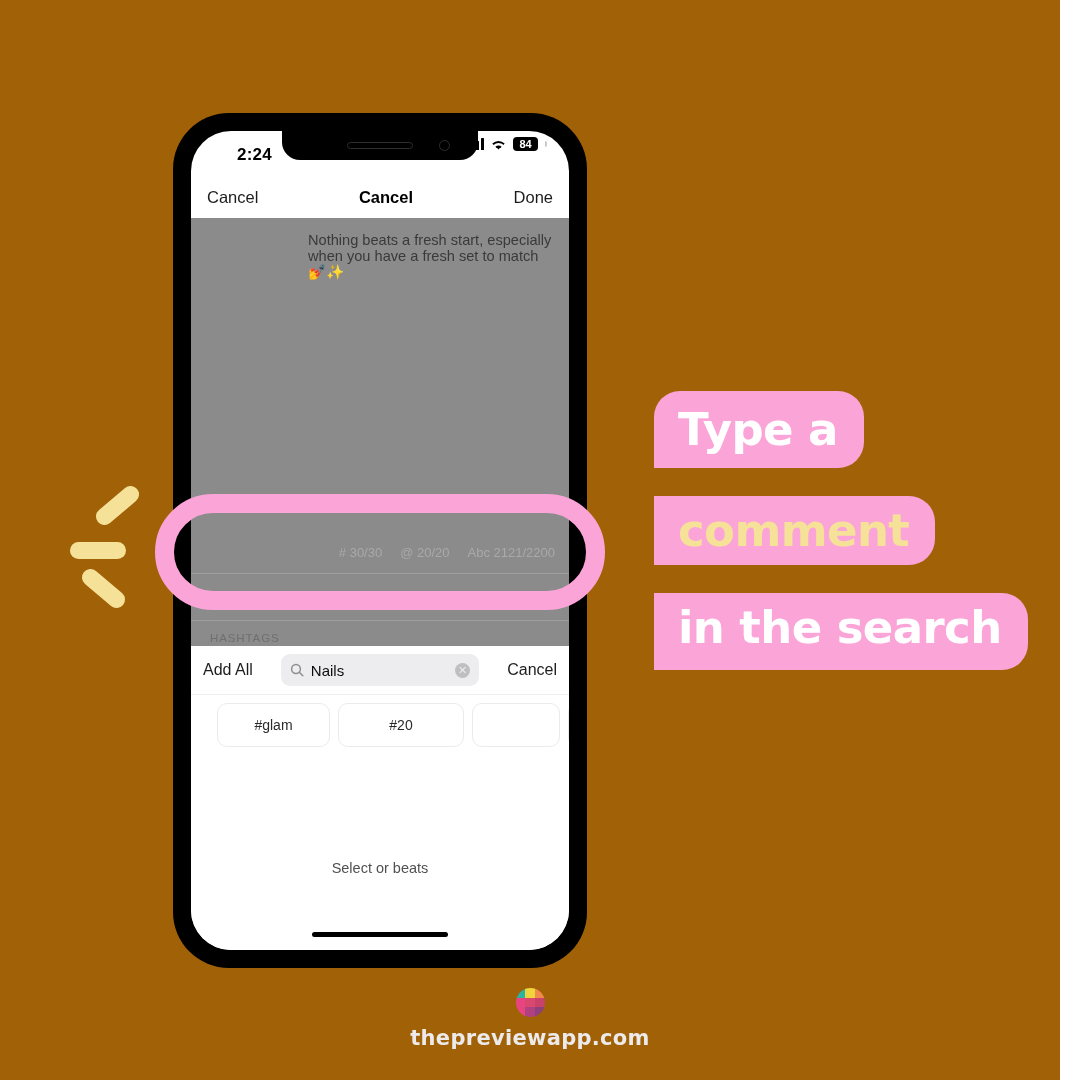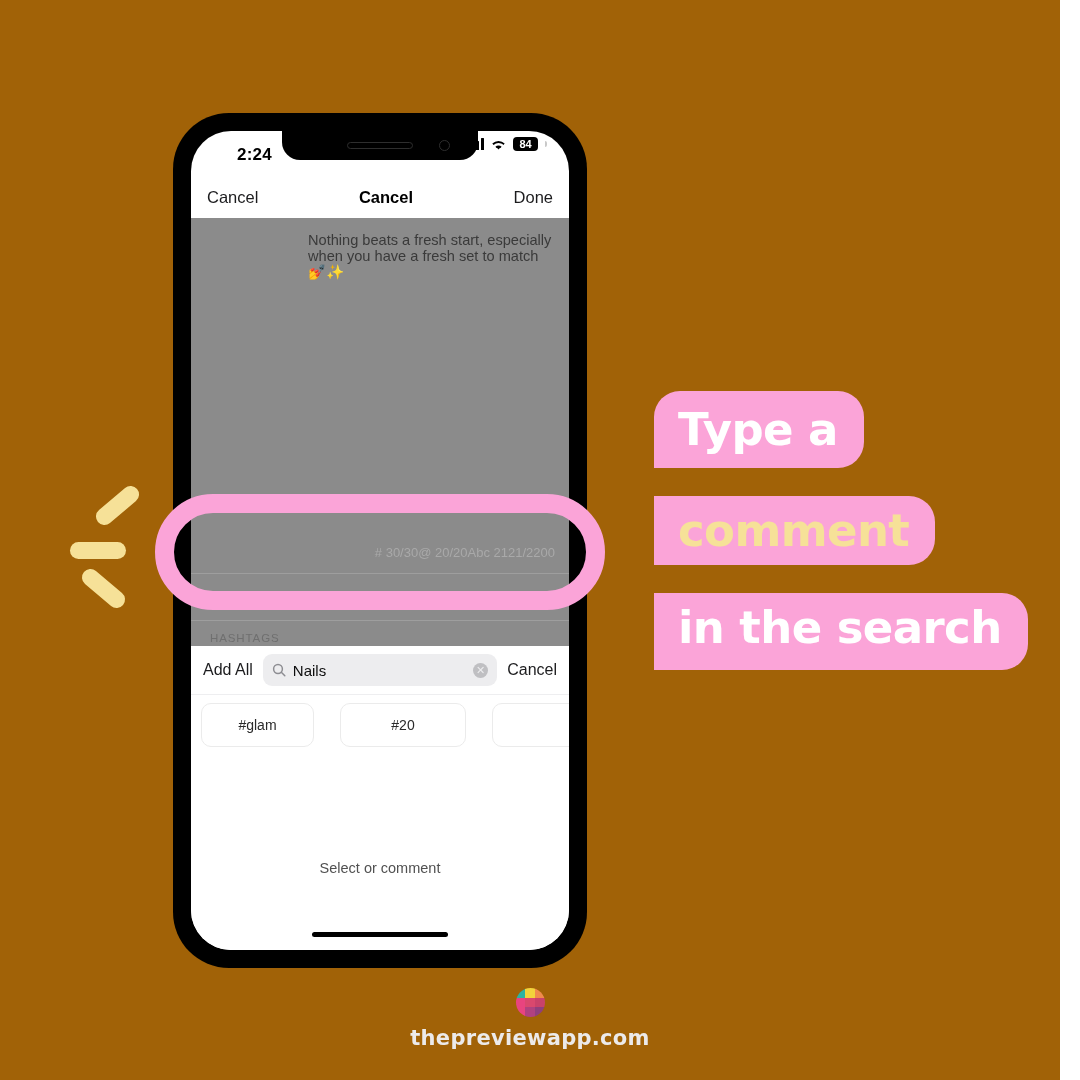--- a/index.html
+++ b/index.html
@@ -105,21 +105,21 @@
     position:absolute; left:0; bottom:11px; width:100%;
     text-align:center; color:#e9e9e9; font-size:14.5px; font-weight:bold;
     text-shadow:0 1px 3px rgba(0,0,0,.55);
   }
   #caption-text {
     position:absolute; left:117px; top:14px; width:248px;
     font-size:14.6px; line-height:16px; color:#3a3a3a;
   }
   #counters {
     position:absolute; left:0; bottom:86px; width:100%;
-    display:flex; justify-content:flex-end; 
+    display:flex; justify-content:flex-end; gap:18px;
     padding-right:14px; font-size:13px; color:#a9a9a9;margin-top:32px;
   }
   #counter-divider {
     position:absolute; left:0; bottom:72px; width:100%; height:1px;
     background:rgba(255,255,255,.17);
   }
   #add-comment {
     position:absolute; left:19px; bottom:40px;
     font-size:14px; color:#b4b4b4;
   }
@@ -132,40 +132,40 @@
     font-size:11.5px; letter-spacing:.9px; color:#6f6f6f;
   }
 
   
   #search-sheet {
     position:absolute; left:0; top:515px; width:378px; height:304px;
     background:#fff; z-index:22;
   }
   #search-row {
     position:absolute; left:0; top:0; width:100%; height:48px;
-    display:flex; align-items:center; padding:16px 12px; gap:10px;
+    display:flex; align-items:center; padding:16px 12px; gap:28px;
   }
   #add-all-button { font-size:16px; color:#1c1c1e; white-space:nowrap; }
   #search-field {
     flex:1; height:32px; background:#ededef; border-radius:9px;
     display:flex; align-items:center; padding:0 9px; gap:7px; position:relative;
   }
   #search-value { font-size:15px; color:#0d0d0d; flex:1; }
   #search-clear-icon {
     width:15px; height:15px; border-radius:50%; background:#bfbfc2;
     color:#ededef; font-size:11px; line-height:15px; text-align:center;
     font-family:"DejaVu Sans", sans-serif;
   }
   #search-cancel-button { font-size:16px; color:#1c1c1e; white-space:nowrap; }
   #sheet-divider {
     position:absolute; left:0; top:48px; width:100%; height:1px; background:#eeeef0;
   }
   #chips-row {
-    position:absolute; left:10px; top:57px; right:0; height:44px;
-    display:flex; gap:26px; overflow:hidden;
+    position:absolute; left:26px; top:57px; right:0; height:44px;
+    display:flex; gap:8px; overflow:hidden;
   }
   .chip {
     height:44px; border:1px solid #ebebeb; border-radius:10px;
     background:#fff; display:flex; align-items:center; justify-content:center;
     padding:0 14px; font-size:14px; color:#2a2a2a; white-space:nowrap;
     flex:0 0 auto;
   }
   #select-or-search {
     position:absolute; left:0; top:214px; width:100%; text-align:center;
     font-size:14.5px; color:#515151;
@@ -298,21 +298,21 @@
 
       <div id="sheet-divider"></div>
 
       <div id="chips-row">
         <div class="chip" style="width:113px">#glam</div>
         <div class="chip" style="width:126px">#20</div>
         <div class="chip" style="width:88px"></div>
         <div class="chip" style="width:70px"></div>
       </div>
 
-      <div id="select-or-search">Select or comment</div>
+      <div id="select-or-search">Select or beats</div>
     </div>
 
     <div id="home-indicator"></div>
   </div>
 
   <div id="highlight-ring"></div>
 
   <div id="dashes">
     <div class="dash" id="dash-top"></div>
     <div class="dash" id="dash-middle"></div>

